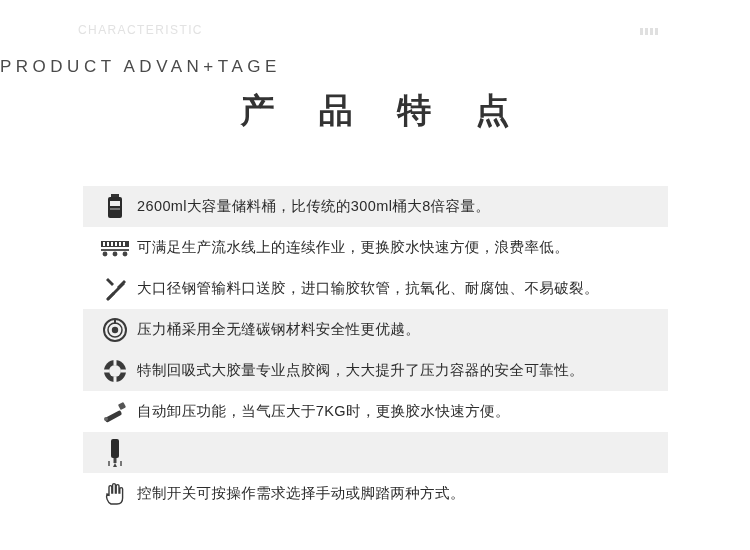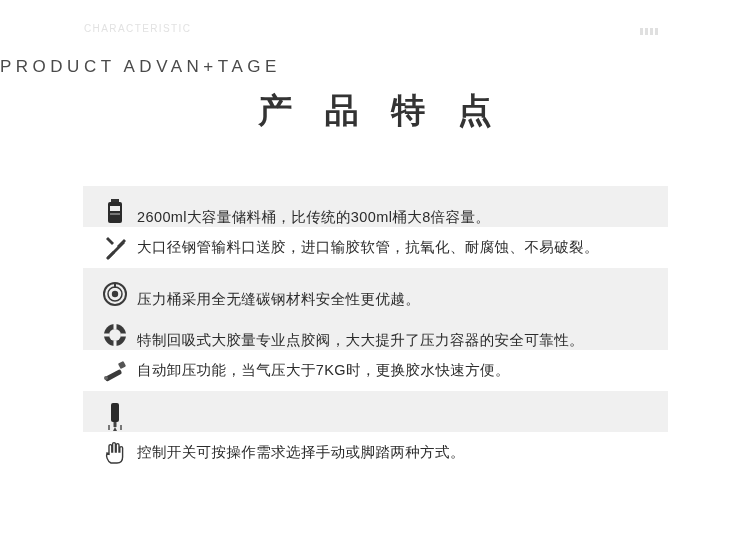--- a/index.html
+++ b/index.html
@@ -16,23 +16,23 @@
   .page {
     position: relative;
     width: 750px;
     height: 550px;
     background: #ffffff;
   }
 
   
   .corner-label {
     position: absolute;
-    left: 84px;
+    left: 78px;
     top: 23px;
-    font-size: 10px;
+    font-size: 12px;
     letter-spacing: 1.4px;
     color: #e2e2e2;
     font-family: "Liberation Sans", sans-serif;
     white-space: nowrap;
   }
   .corner-dots {
     position: absolute;
     right: 92px;
     top: 28px;
     display: flex;
@@ -61,40 +61,39 @@
     position: absolute;
     top: 88px;
     left: 0;
     width: 750px;
     text-align: center;
     font-size: 34px;
     font-weight: bold;
     letter-spacing: 12px;
     color: #333333;
     text-indent: 12px;
-    font-family: Liberation Serif, serif;
+    font-family: Liberation Mono, monospace;
   }
 
   
   .list {
     position: absolute;
     top: 186px;
     left: 83px;
     width: 585px;
   }
   .row {
     display: flex;
     align-items: center;
     height: 41px;
     padding-left: 10px;
     box-sizing: border-box;
   }
   .row.shaded {
     background: #f0f0f0;
-    align-items: flex-end;
   }
   .row .ico {
     width: 44px;
     flex: 0 0 44px;
     height: 30px;
     display: flex;
     align-items: center;
     justify-content: center;
   }
   .row .txt {
@@ -130,20 +129,38 @@
         <svg width="16" height="26" viewBox="0 0 16 26">
           <rect x="4" y="0" width="8" height="3" fill="#333"></rect>
           <rect x="1" y="3" width="14" height="21" rx="2" fill="#2b2b2b"></rect>
           <rect x="3" y="7" width="10" height="5" fill="#f0f0f0"></rect>
           <rect x="3" y="14" width="10" height="2" fill="#777"></rect>
         </svg>
       </div>
       <div class="txt">2600ml大容量储料桶，比传统的300ml桶大8倍容量。</div>
     </div>
 
+    <div class="row">
+      <div class="ico">
+        <svg width="30" height="18" viewBox="0 0 30 18">
+          <rect x="1" y="2" width="28" height="6" fill="#3a3a3a"></rect>
+          <rect x="3" y="3" width="2" height="4" fill="#fff"></rect>
+          <rect x="7" y="3" width="2" height="4" fill="#fff"></rect>
+          <rect x="11" y="3" width="2" height="4" fill="#fff"></rect>
+          <rect x="15" y="3" width="2" height="4" fill="#fff"></rect>
+          <rect x="19" y="3" width="2" height="4" fill="#fff"></rect>
+          <rect x="23" y="3" width="2" height="4" fill="#fff"></rect>
+          <rect x="1" y="10" width="28" height="2" fill="#555"></rect>
+          <circle cx="5" cy="15" r="2.4" fill="#444"></circle>
+          <circle cx="15" cy="15" r="2.4" fill="#444"></circle>
+          <circle cx="25" cy="15" r="2.4" fill="#444"></circle>
+        </svg>
+      </div>
+      <div class="txt">可满足生产流水线上的连续作业，更换胶水快速方便，浪费率低。</div>
+    </div>
 
     <div class="row">
       <div class="ico">
         <svg width="24" height="24" viewBox="0 0 24 24">
           <path d="M3 3 L9 9 L11 7 L5 1 Z" fill="#3a3a3a"></path>
           <path d="M4 21 L20 5 L22 7 L6 23 Z" fill="#3a3a3a"></path>
           <path d="M21 3 L14 10 L16 12 L23 5 Z" fill="#3a3a3a"></path>
           <path d="M3 22 L10 15 L12 17 L5 24 Z" fill="#3a3a3a"></path>
         </svg>
       </div>

